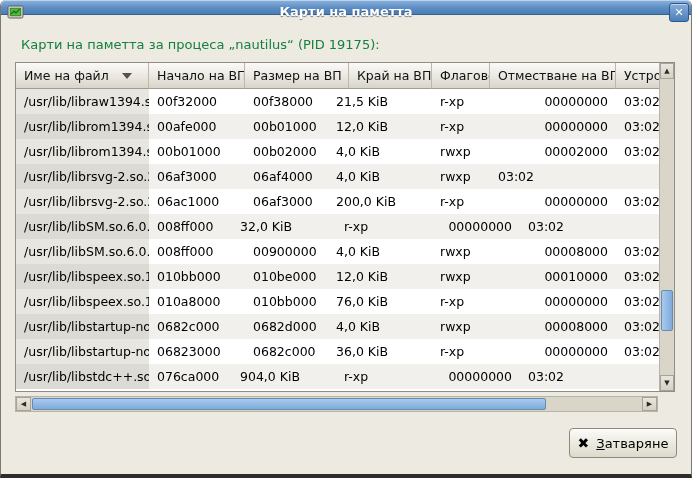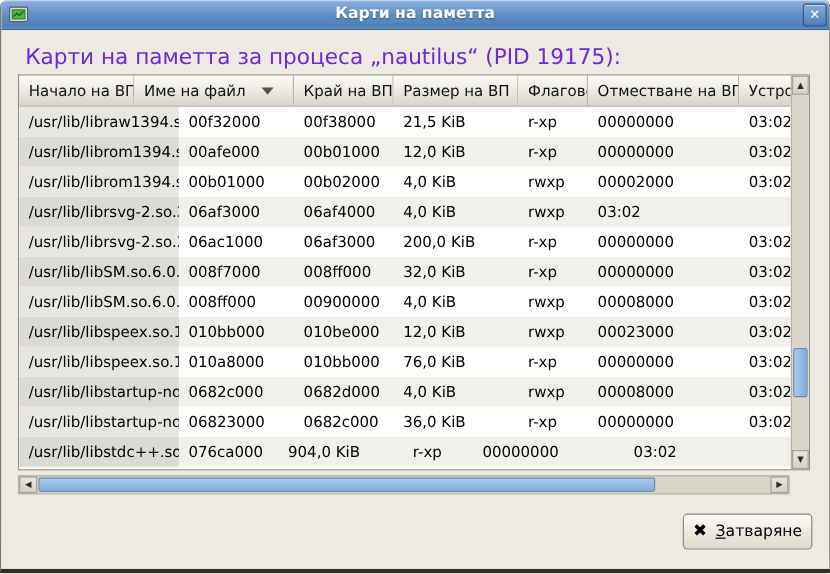--- a/index.html
+++ b/index.html
@@ -9,21 +9,21 @@
   .window {
     position: relative; width: 692px; height: 478px;
     background: var(--window-bg, #edeae2);
     border-left: 1px solid #7b7972; border-right: 1px solid #7b7972;
     border-bottom: 4px solid #2e2d29;
     border-radius: 6px 6px 0 0; overflow: hidden;
   }
 
   
   .titlebar {
-    position: absolute; left: 0; top: 0; right: 0; height: 25px;
+    position: absolute; left: 0; top: 0; right: 0; height: 15px;
     background: linear-gradient(to bottom, var(--titlebar-top, #8cb3de) 0%, #5d8dc4 55%, var(--titlebar-bottom, #4a7cb6) 100%);
     border-bottom: 1px solid #38608d;
     border-radius: 5px 5px 0 0;
     box-shadow: inset 0 1px 0 rgba(255,255,255,.45);
     padding-left: 44px;
   }
   .win-icon { position: absolute; left: 6px; top: 4px; width: 17px; height: 17px; }
   .title {
     position: absolute; left: 30px; right: 30px; top: 0; height: 24px;
     text-align: center; line-height: 24px;
@@ -34,38 +34,38 @@
   .tb-close {
     position: absolute; right: 2px; top: 3px; width: 20px; height: 19px;
     background: linear-gradient(to bottom, #85aeda, #4d7fba);
     border: 1px solid #30598b; border-radius: 3px;
     box-shadow: inset 0 1px 0 rgba(255,255,255,.5);
     color: #fff; font-size: 11px; font-weight: bold;
     text-align: center; line-height: 17px; cursor: default;
   }
 
   
-  .proc-label { position: absolute; left: 20px; top: 37px; font-size: 18px; color: #6d28d9; }
+  .proc-label { position: absolute; left: 20px; top: 37px; font-size: 13px; color: #15803d; }
 
   
   .frame {
     position: absolute; left: 14px; top: 62px; width: 660px; height: 330px;
     border: 1px solid #8f8d84; background: #fff; display: flex;
   }
   .tv { width: 643px; display: flex; flex-direction: column; overflow: hidden; }
   .tv-head { display: flex; height: 26px; flex: none; }
   .hcell {
     background: linear-gradient(to bottom, #fbfaf8 0%, #eae7e0 55%, #d8d4ca 100%);
     border-right: 1px solid #bcb7aa; border-bottom: 1px solid #a29d90;
     font-size: 12.5px; color: #111;
     display: flex; align-items: center; padding: 0 8px;
     white-space: nowrap; overflow: hidden; cursor: default;
   }
   .c0 { width: 133px; } .c1 { width: 96px; } .c2 { width: 83px; }
-  .c3 { width: 104px; } .c4 { width: 58px; } .c5 { width: 126px; }
+  .c3 { width: 104px; } .c4 { width: 58px; } .c5 { width: 126px; text-align: right; }
   .c6 { width: 43px; }
   .hcell.c6 { border-right: none; }
   .sort-arrow {
     margin-left: auto; margin-right: 8px; width: 0; height: 0;
     border-left: 5px solid transparent; border-right: 5px solid transparent;
     border-top: 6px solid #55524a;
   }
   .tv-body { flex: 1; background: #fff; overflow: hidden; }
   .row { display: flex; height: 25px; }
   .row.odd  { background: #ffffff; }
@@ -135,32 +135,32 @@
     <div class="tb-close">
       <span>✕</span>
     </div>
   </div>
 
   <div class="proc-label">Карти на паметта за процеса „nautilus“ (PID 19175):</div>
 
   <div class="frame">
     <div class="tv">
       <div class="tv-head">
-        <div class="hcell c1">
-            <span>Начало на ВП</span>
-          </div>
         <div class="hcell c0">
           <span>Име на файл</span>
           <span class="sort-arrow"></span>
         </div>
+        <div class="hcell c1">
+            <span>Начало на ВП</span>
+          </div>
+        <div class="hcell c3">
+            <span>Размер на ВП</span>
+          </div>
         <div class="hcell c2">
             <span>Край на ВП</span>
-          </div>
-        <div class="hcell c3">
-            <span>Размер на ВП</span>
           </div>
         <div class="hcell c4">
             <span>Флагове</span>
           </div>
         <div class="hcell c5">
             <span>Отместване на ВП</span>
           </div>
         <div class="hcell c6">
             <span>Устройство</span>
           </div>
@@ -205,21 +205,20 @@
             <div class="cell c0">/usr/lib/librsvg-2.so.2</div>
             <div class="cell c1">06ac1000</div>
             <div class="cell c2">06af3000</div>
             <div class="cell c3">200,0 KiB</div>
             <div class="cell c4">r-xp</div>
             <div class="cell c5">00000000</div>
             <div class="cell c6">03:02</div>
           </div>
           <div class="row even">
             <div class="cell c0">/usr/lib/libSM.so.6.0.0</div>
-            <div class="cell c1">008f7000</div>
             <div class="cell c2">008ff000</div>
             <div class="cell c3">32,0 KiB</div>
             <div class="cell c4">r-xp</div>
             <div class="cell c5">00000000</div>
             <div class="cell c6">03:02</div>
           </div>
           <div class="row odd">
             <div class="cell c0">/usr/lib/libSM.so.6.0.0</div>
             <div class="cell c1">008ff000</div>
             <div class="cell c2">00900000</div>
@@ -227,21 +226,21 @@
             <div class="cell c4">rwxp</div>
             <div class="cell c5">00008000</div>
             <div class="cell c6">03:02</div>
           </div>
           <div class="row even">
             <div class="cell c0">/usr/lib/libspeex.so.1</div>
             <div class="cell c1">010bb000</div>
             <div class="cell c2">010be000</div>
             <div class="cell c3">12,0 KiB</div>
             <div class="cell c4">rwxp</div>
-            <div class="cell c5">00023000</div>
+            <div class="cell c5">00010000</div>
             <div class="cell c6">03:02</div>
           </div>
           <div class="row odd">
             <div class="cell c0">/usr/lib/libspeex.so.1</div>
             <div class="cell c1">010a8000</div>
             <div class="cell c2">010bb000</div>
             <div class="cell c3">76,0 KiB</div>
             <div class="cell c4">r-xp</div>
             <div class="cell c5">00000000</div>
             <div class="cell c6">03:02</div>

